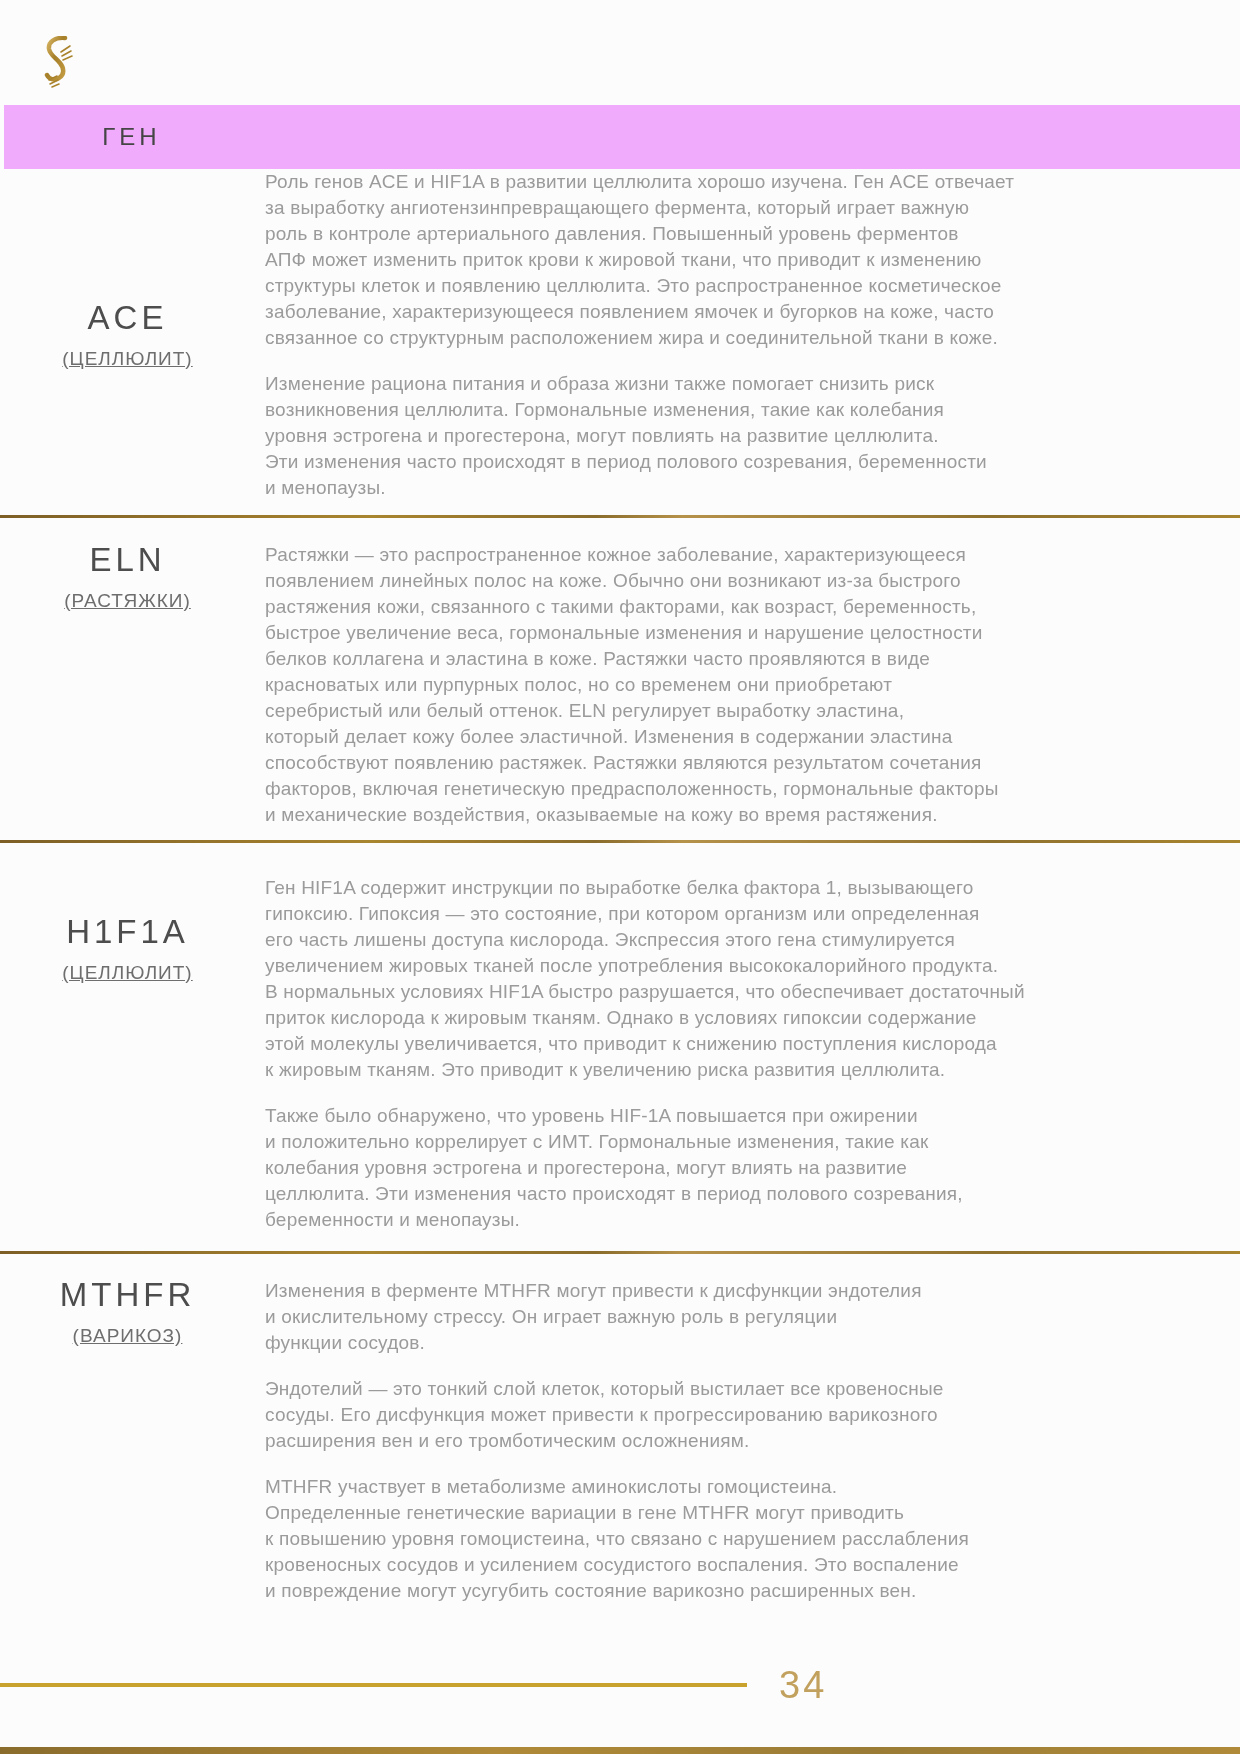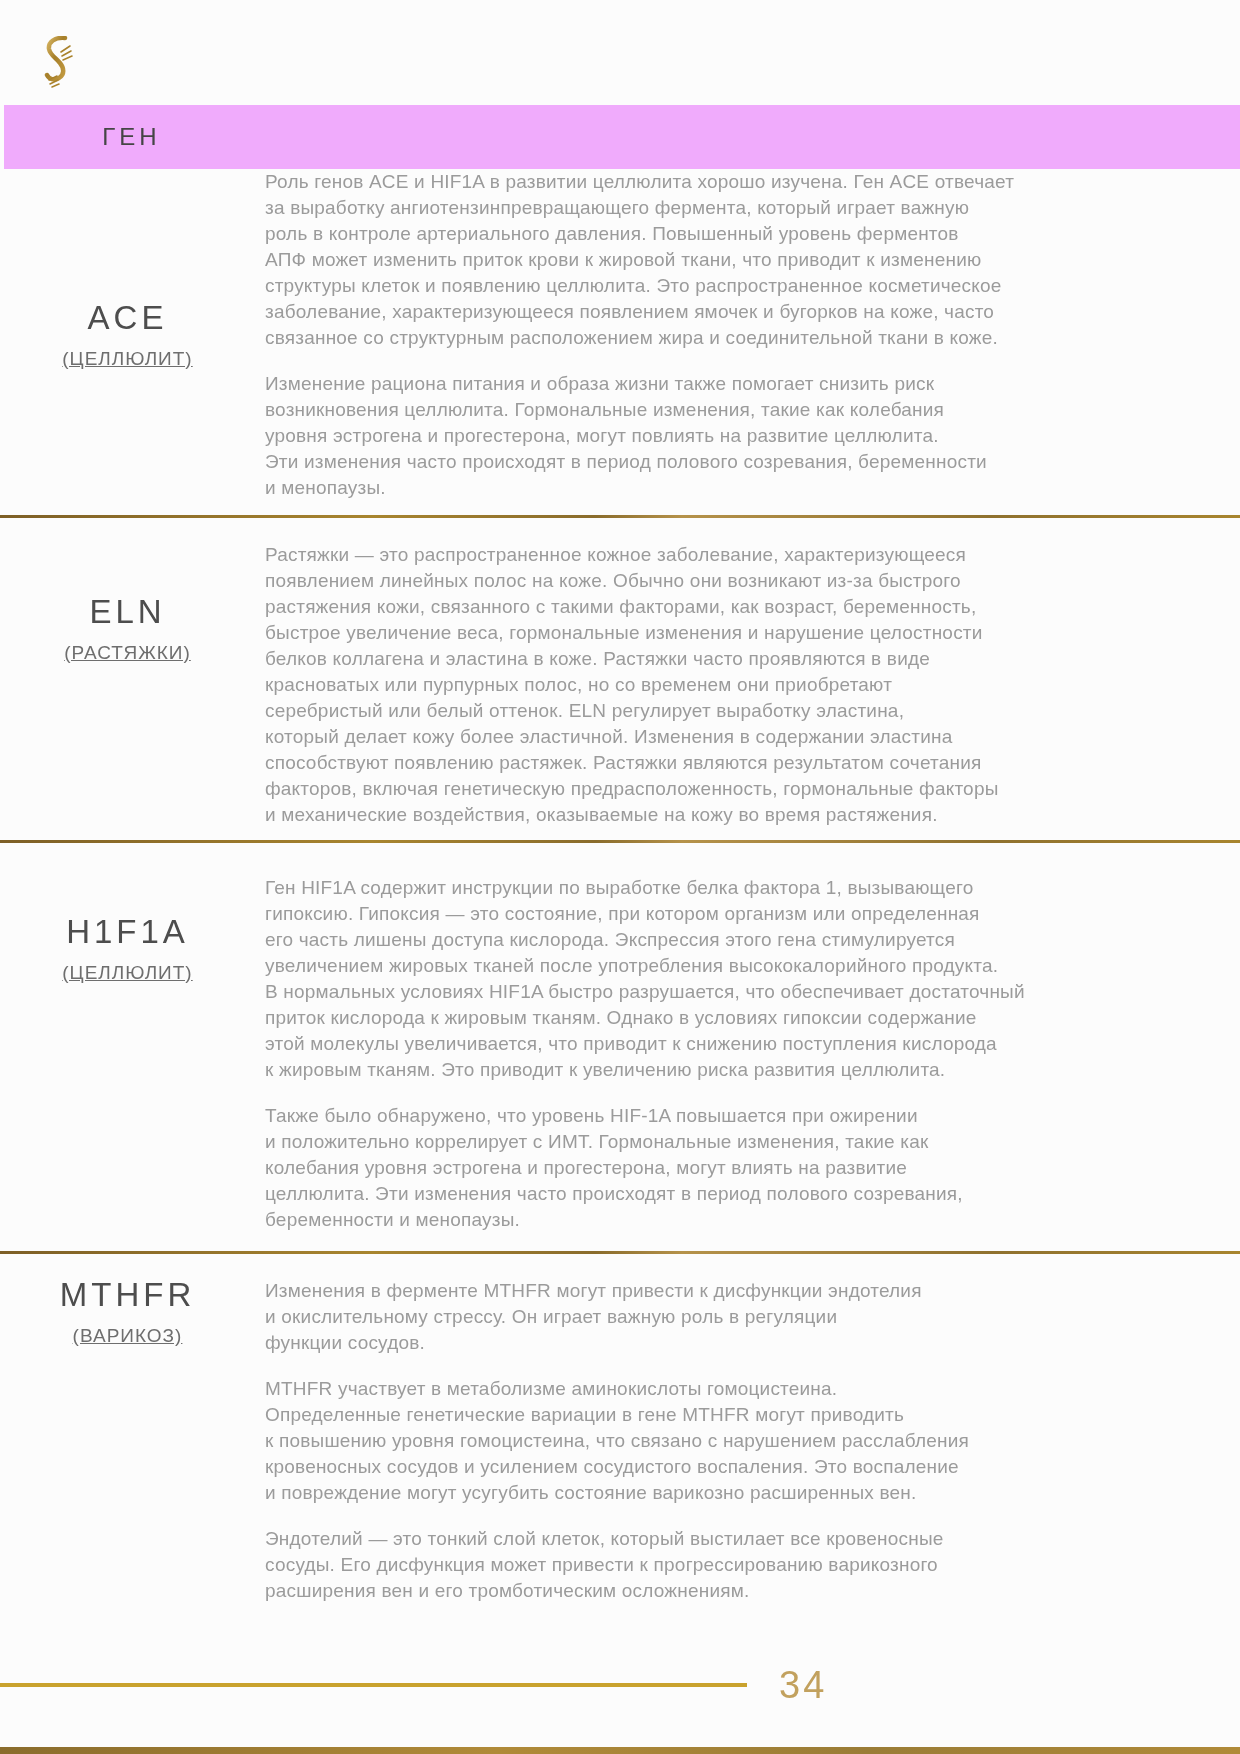--- a/index.html
+++ b/index.html
@@ -37,21 +37,21 @@
   .desc-cell p {
     white-space:pre-line;
     font-size:19px; line-height:26px; font-weight:300;
     color:#9b9b9b; letter-spacing:0.2px;
     margin-bottom:20px;
   }
   .desc-cell p:last-child { margin-bottom:0; }
   
   .row-0 .gene-cell { padding-top:130px; }
   .row-0 .desc-cell { padding-bottom:14px; }
-  .row-1 .gene-cell { padding-top:75px; }
+  .row-1 .gene-cell { padding-top:23px; }
   .row-1 .desc-cell { padding-top:24px; padding-bottom:12px; }
   .row-2 .gene-cell { padding-top:70px; }
   .row-2 .desc-cell { padding-top:32px; padding-bottom:18px; }
   .row-3 .gene-cell { padding-top:22px; }
   .row-3 .desc-cell { padding-top:24px; padding-bottom:20px; }
   
   .sep {
     height:3px; width:1240px;
     background:linear-gradient(90deg,#7d5f26 0%,#a8852f 30%,#8a6c2c 48%,#b5924a 55%,#8f712e 80%,#a8852f 100%);
   }
@@ -175,28 +175,28 @@
 
     <div class="g-row row-3">
       <div class="gene-cell">
         <div class="gene-name">MTHFR</div>
         <div class="gene-sub">(ВАРИКОЗ)</div>
       </div>
       <div class="desc-cell">
         <p>Изменения в ферменте MTHFR могут привести к дисфункции эндотелия
 и окислительному стрессу. Он играет важную роль в регуляции
 функции сосудов.</p>
+        <p>Эндотелий — это тонкий слой клеток, который выстилает все кровеносные
+сосуды. Его дисфункция может привести к прогрессированию варикозного
+расширения вен и его тромботическим осложнениям.</p>
         <p>MTHFR участвует в метаболизме аминокислоты гомоцистеина.
 Определенные генетические вариации в гене MTHFR могут приводить
 к повышению уровня гомоцистеина, что связано с нарушением расслабления
 кровеносных сосудов и усилением сосудистого воспаления. Это воспаление
 и повреждение могут усугубить состояние варикозно расширенных вен.</p>
-        <p>Эндотелий — это тонкий слой клеток, который выстилает все кровеносные
-сосуды. Его дисфункция может привести к прогрессированию варикозного
-расширения вен и его тромботическим осложнениям.</p>
       </div>
     </div>
 
   </div>
 
   <div class="footer">
     <div class="footer-line"></div>
     <div class="page-number">34</div>
   </div>
 

